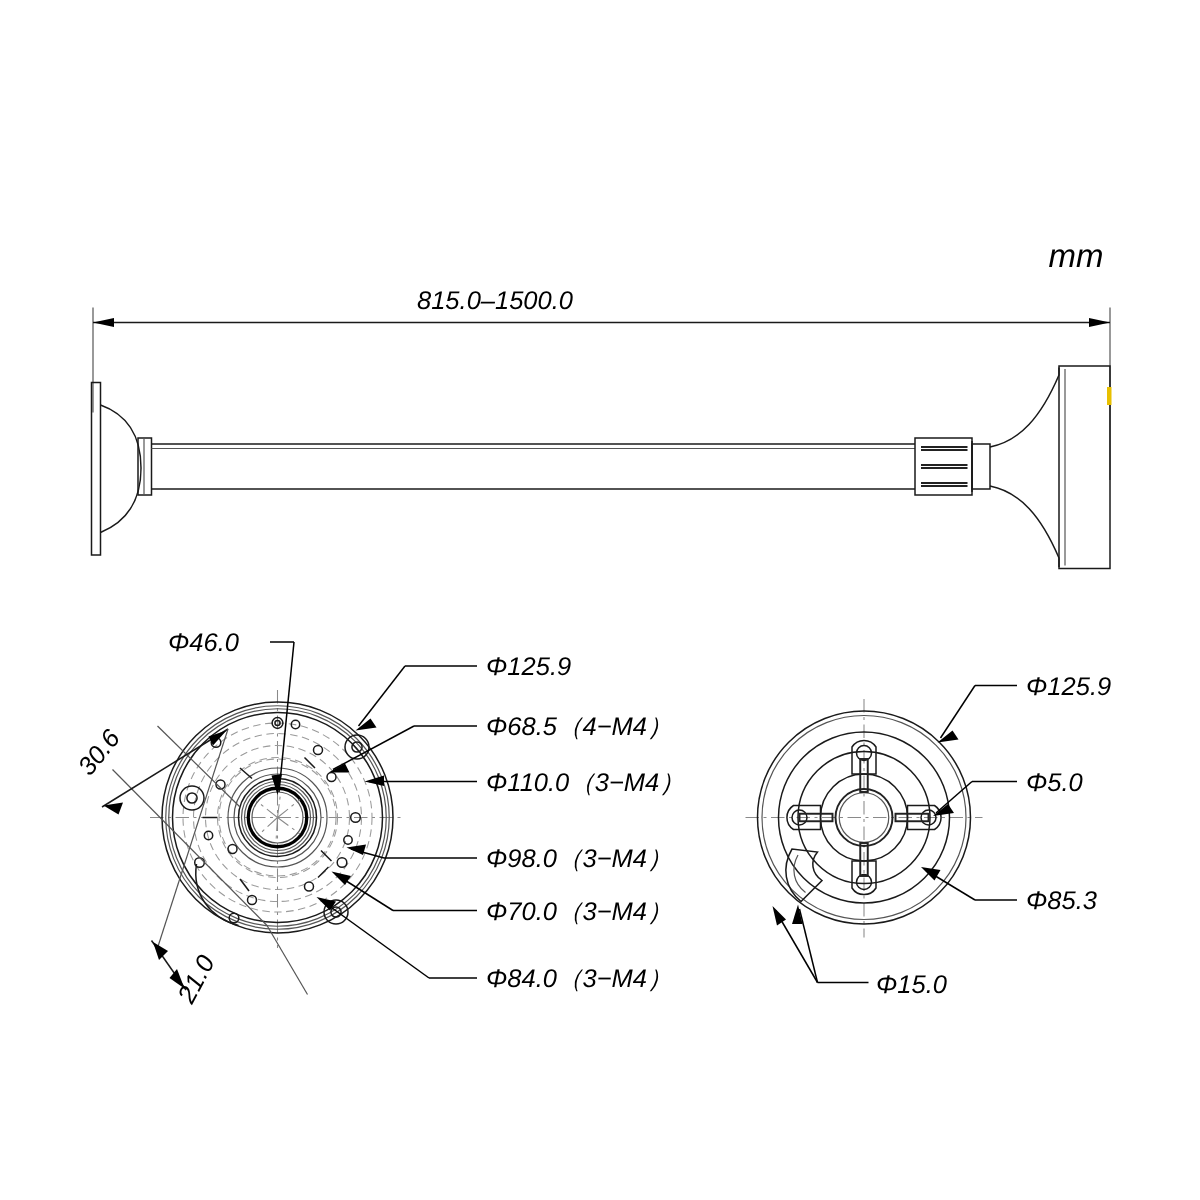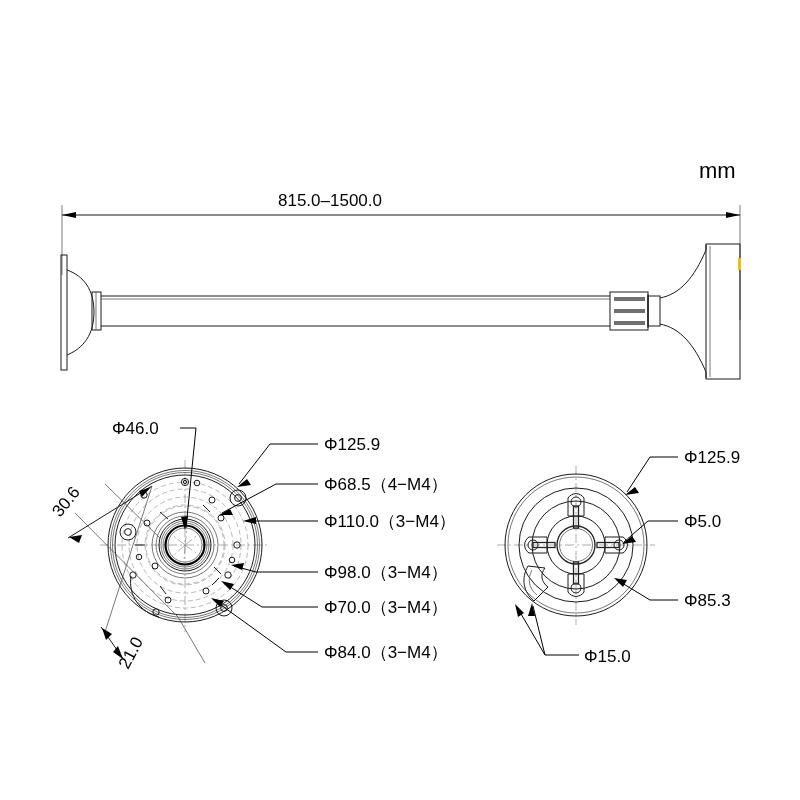--- a/index.html
+++ b/index.html
@@ -12,20 +12,21 @@
     height: 800px;
     font-family: "Liberation Sans", sans-serif;
     color: #000000;
     overflow: hidden;
   }
   #sheet {
     position: relative;
     width: 800px;
     height: 800px;
     background: #ffffff;
+    font-style: italic;
   }
   #drawing {
     position: absolute;
     left: 0;
     top: 0;
   }
   .dim-text-lg {
     font-family: "Liberation Sans", sans-serif;
     font-size: 17px;
     fill: #000000;

